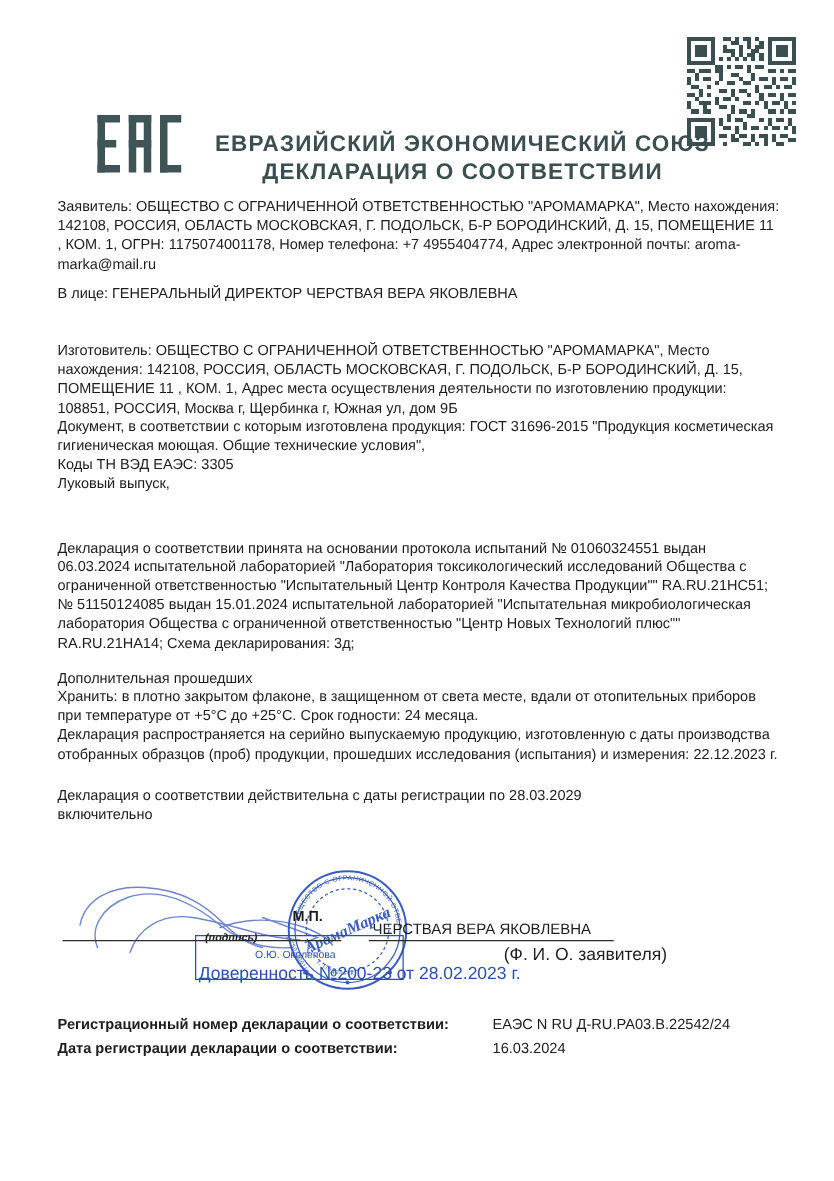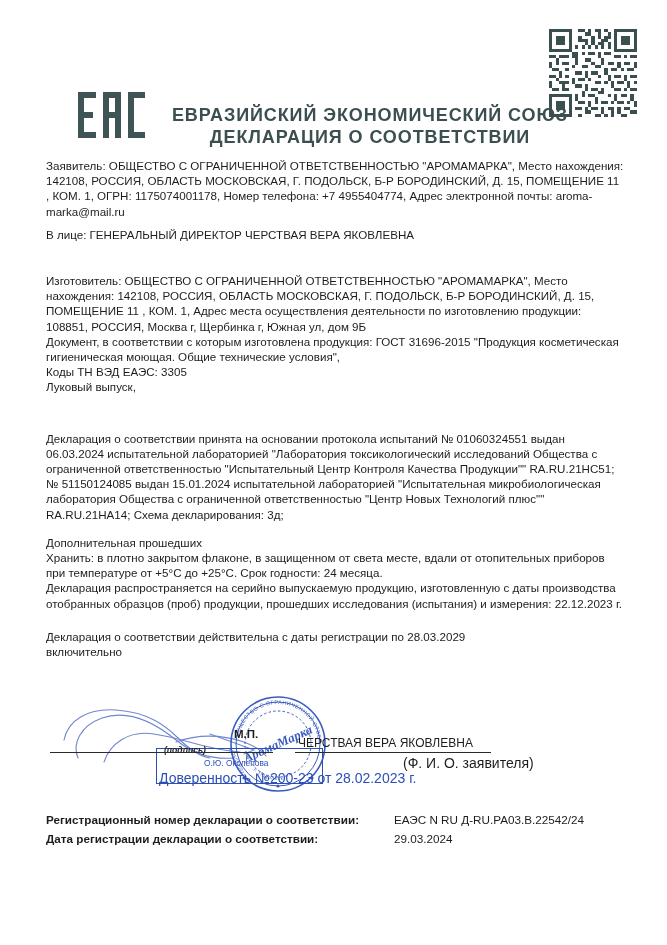--- a/index.html
+++ b/index.html
@@ -485,17 +485,17 @@
     <div class="fio-caption">(Ф. И. О. заявителя)</div>
   </div>
 
   <div class="reg-zone">
     <div class="reg-row">
       <div class="reg-label">Регистрационный номер декларации о соответствии:</div>
       <div class="reg-value">ЕАЭС N RU Д-RU.РА03.В.22542/24</div>
     </div>
     <div class="reg-row">
       <div class="reg-label">Дата регистрации декларации о соответствии:</div>
-      <div class="reg-value">29.03.2024</div>
+      <div class="reg-value">16.03.2024</div>
     </div>
   </div>
 
 </div>
 
 </body></html>

